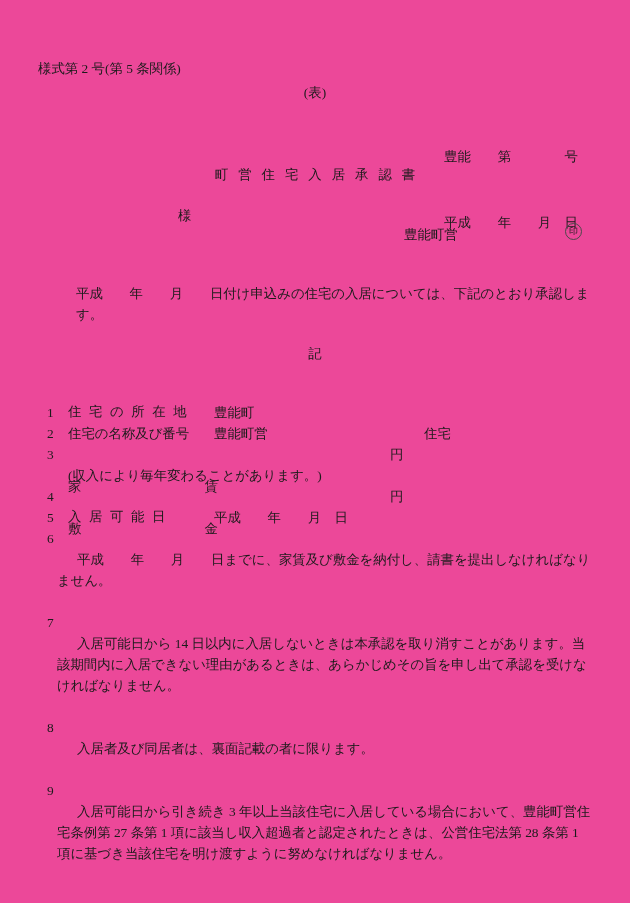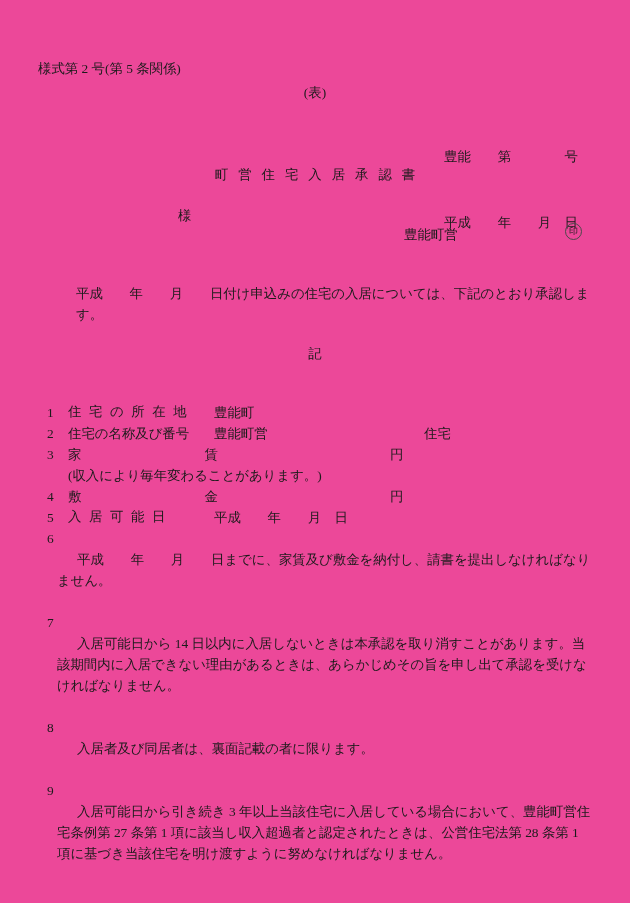--- a/index.html
+++ b/index.html
@@ -27,21 +27,21 @@
     letter-spacing:0;
   }
   .approval    { position:absolute; left:64px; top:283px; right:18px; white-space:pre-wrap;margin-left:12px; }
   .record-heading { position:absolute; top:343px; left:0; right:0; text-align:center; }
 
   .list { position:absolute; top:402px; left:0; right:0; }
   .row  { position:relative; height:21px; }
   .num  { position:absolute; left:47px; top:0; text-indent:0; }
   .lab  { position:absolute; left:68px; top:0; white-space:pre; }
   .ls8  { letter-spacing:7.6px;font-family:Liberation Mono, monospace; }
-  .w150 { width:150px; text-align:justify; text-align-last:justify; }
+  .w150 { width:150px; text-align:justify; text-align-last:justify;margin-top:32px; }
   .val  { position:absolute; left:214px; top:0; white-space:pre; }
   .val2 { position:absolute; left:388px; top:0; white-space:pre;margin-left:36px; }
   .unit { position:absolute; left:390px; top:0; }
   .note { position:absolute; left:68px; top:0; white-space:pre;text-align:center; }
   .para {
     position:relative;
     padding-left:57px; padding-right:22px;
     text-indent:11px;
     white-space:pre-wrap;
   }

